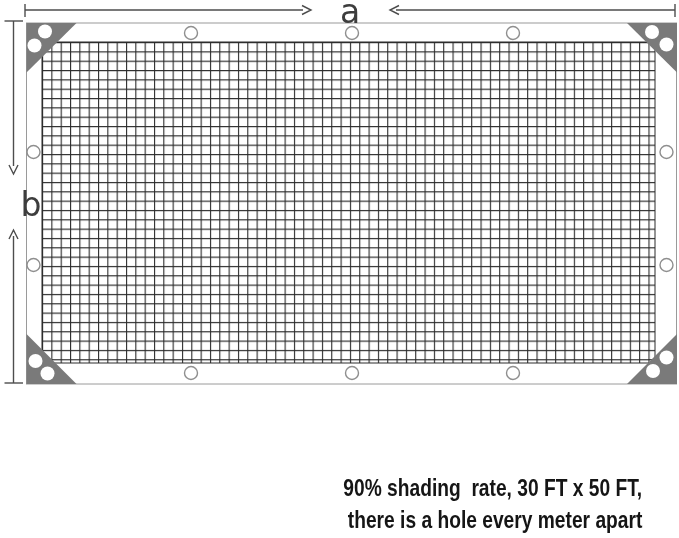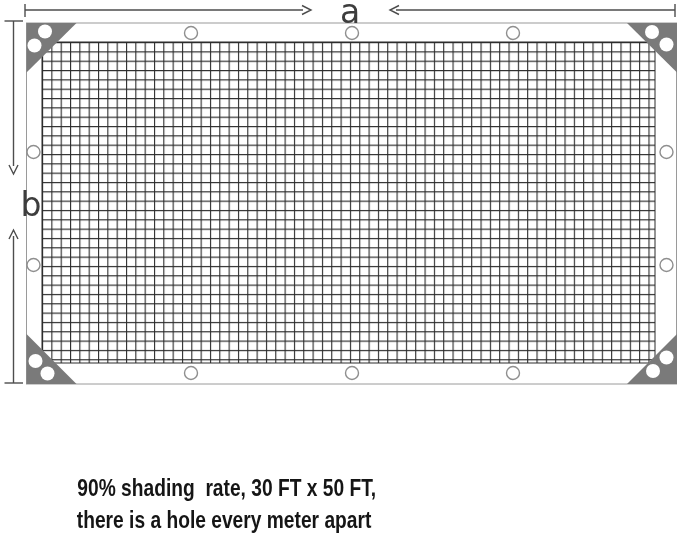--- a/index.html
+++ b/index.html
@@ -28,21 +28,21 @@
   .captions {
     position: absolute;
     left: 0;
     top: 438px;
     width: 679px;
   }
   .cap-line {
     position: absolute;
     left: 0;
     width: 679px;
-    text-align: left;
+    text-align: right;
     white-space: pre;
     color: #151515;
     font-weight: 700;
     font-size: 24px;
     line-height: 30px;
   }
   .cap-line > span {
     display: inline-block;
     white-space: pre;
     transform: scaleX(0.8);

